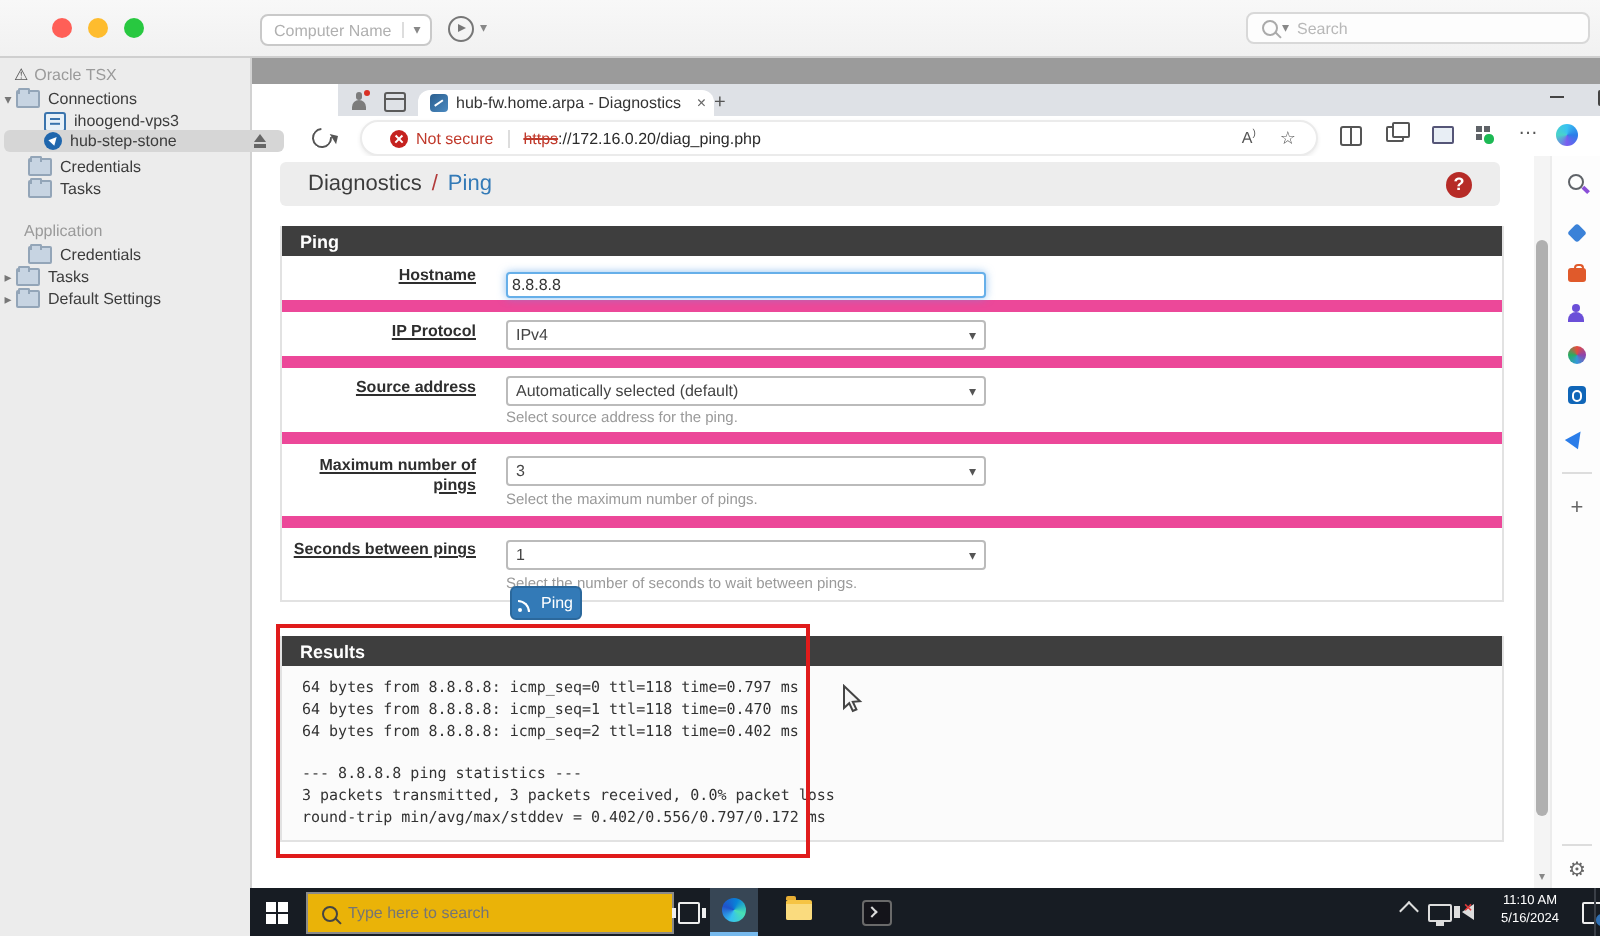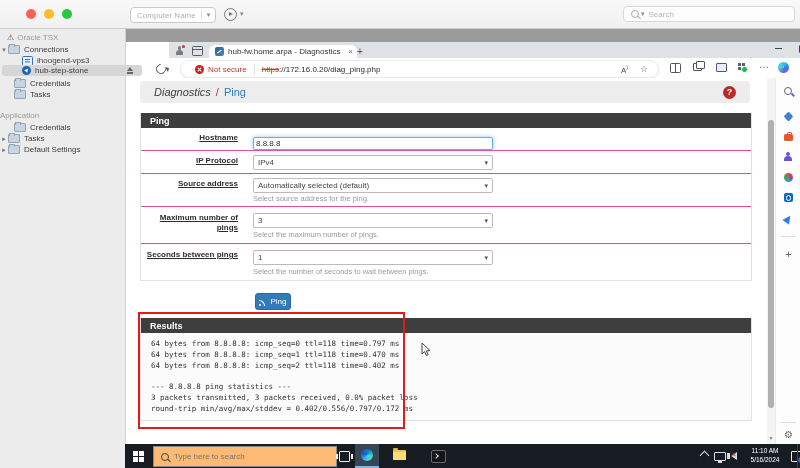--- a/index.html
+++ b/index.html
@@ -114,30 +114,30 @@
   .ext-icon{left:613px;width:8px;height:8px;}
   .ext-icon .sq{position:absolute;width:3px;height:3px;background:#5f6368;}
   .ext-icon .g{position:absolute;right:-2px;bottom:-2px;width:4.6px;height:4.6px;border-radius:50%;background:#1db954;border:1px solid #fff;}
   .more-icon{left:634px;top:1px;font-size:10px;color:#555;letter-spacing:0;}
   .copilot{left:653px;top:4px;width:11px;height:11px;border-radius:50%;
     background:conic-gradient(#39c3f2,#2b7de9,#7a5cf0,#49d3c9,#39c3f2);}
   
   .browser-body{left:0;top:50px;width:675px;height:366px;background:#fff;overflow:hidden;}
   .breadcrumb-bar{left:15px;top:3px;width:610px;height:22px;background:#ededed;border-radius:3px;
     display:flex;align-items:center;font-size:11px;}
-  .bc-sec{color:#3c3c3c;margin-left:14px;font-style:italic;}
+  .bc-sec{color:#3c3c3c;margin-left:14px;}
   .bc-sep{color:#b23b3b;margin:0 5px;}
   .bc-page{color:#337ab7;}
   .help-badge{margin-left:auto;margin-right:14px;width:13px;height:13px;border-radius:50%;background:#b62b27;
     color:#fff;font-size:9px;font-weight:bold;text-align:center;line-height:13px;}
   .panel{left:15px;width:610px;background:#fff;border:1px solid #e2e2e2;border-top:none;}
   .panel-hd{height:15px;background:#3e3e3e;color:#fff;font-size:9px;font-weight:bold;
     display:flex;align-items:center;padding-left:9px;}
   .ping-panel{top:35px;}
-  .frow{position:relative;border-bottom:1px solid #ec4899;}
+  .frow{position:relative;border-bottom:6px solid #ec4899;}
   .frow:last-child{border-bottom:none;}
   .flabel{position:absolute;left:0;top:5px;width:97px;text-align:right;font-size:8px;font-weight:bold;color:#2e2e2e;line-height:9.5px;}
   .flabel span{text-decoration:underline;}
   .fctl{position:absolute;left:112px;top:4px;width:240px;}
   .pf-input{width:234px;height:11px;font-size:8px;color:#333;border:1px solid #66afe9;border-radius:2px;
     box-shadow:0 0 4px rgba(88,160,230,.65);padding:0 2px;font-family:"Liberation Sans",sans-serif;outline:none;background:#fff;}
   .pf-select{width:238px;height:13px;border:1px solid #bbb;border-radius:2px;background:#fff;
     display:flex;align-items:center;font-size:8px;color:#444;}
   .pf-select .val{padding-left:4px;flex:1;}
   .pf-select .arr{font-size:7px;color:#555;padding-right:4px;}
@@ -180,21 +180,21 @@
   .sb-drop{top:136px;}
   .sb-drop::before{content:"";position:absolute;left:1px;top:1px;width:0;height:0;
     border-left:4.5px solid transparent;border-right:4.5px solid transparent;border-bottom:8px solid #2b7de9;
     transform:rotate(35deg);}
   .sb-div{position:absolute;left:5px;width:15px;height:1px;background:#ddd;}
   .sb-plus{top:170px;font-size:11px;color:#666;text-align:center;width:11px;}
   .sb-gear{top:351px;font-size:10px;color:#666;text-align:center;width:11px;}
   
   .taskbar{left:125px;top:444px;width:675px;height:24px;background:#171c23;z-index:5;}
   .start{left:8px;top:7px;width:5px;height:5px;background:#fff;box-shadow:6px 0 #fff,0 6px #fff,6px 6px #fff;}
-  .tb-search{left:28px;top:2px;width:182px;height:19px;background:#fdba74;border:1px solid #8a8a8a;
+  .tb-search{left:28px;top:2px;width:182px;height:19px;background:#eab308;border:1px solid #8a8a8a;
     display:flex;align-items:center;font-size:8px;}
   .tb-search .mag{border-color:#444;margin:0 3px 0 7px;}
   .tb-search .mag::after{background:#444;}
   .tb-search input{border:none;outline:none;font-size:8px;color:#555;width:130px;background:transparent;
     font-family:"Liberation Sans",sans-serif;}
   .taskview{left:214px;top:7px;width:9px;height:9px;border:1px solid #eee;border-radius:1px;}
   .taskview::before{content:"";position:absolute;left:-4px;top:2px;width:2px;height:5px;background:#eee;}
   .taskview::after{content:"";position:absolute;right:-4px;top:2px;width:2px;height:5px;background:#eee;}
   .edge-app{left:230px;top:0;width:24px;height:24px;background:rgba(140,180,215,.28);border-bottom:2px solid #76b9ed;box-sizing:border-box;}
   .edge-logo{position:absolute;left:6px;top:5px;width:12px;height:12px;border-radius:50%;
@@ -260,21 +260,21 @@
     <span class="eject"></span>
   </div>
   <div class="tree-row" style="top:50px;padding-left:14px;">
     <span class="folder"></span>
     <span>Credentials</span>
   </div>
   <div class="tree-row" style="top:61px;padding-left:14px;">
     <span class="folder"></span>
     <span>Tasks</span>
   </div>
-  <div class="tree-row tree-head" style="top:82px;padding-left:0;">
+  <div class="tree-row tree-head" style="top:82px;padding-left:12px;">
     <span>Application</span>
   </div>
   <div class="tree-row" style="top:94px;padding-left:14px;">
     <span class="folder"></span>
     <span>Credentials</span>
   </div>
   <div class="tree-row" style="top:105px;">
     <span class="chev">▸</span>
     <span class="folder"></span>
     <span>Tasks</span>

